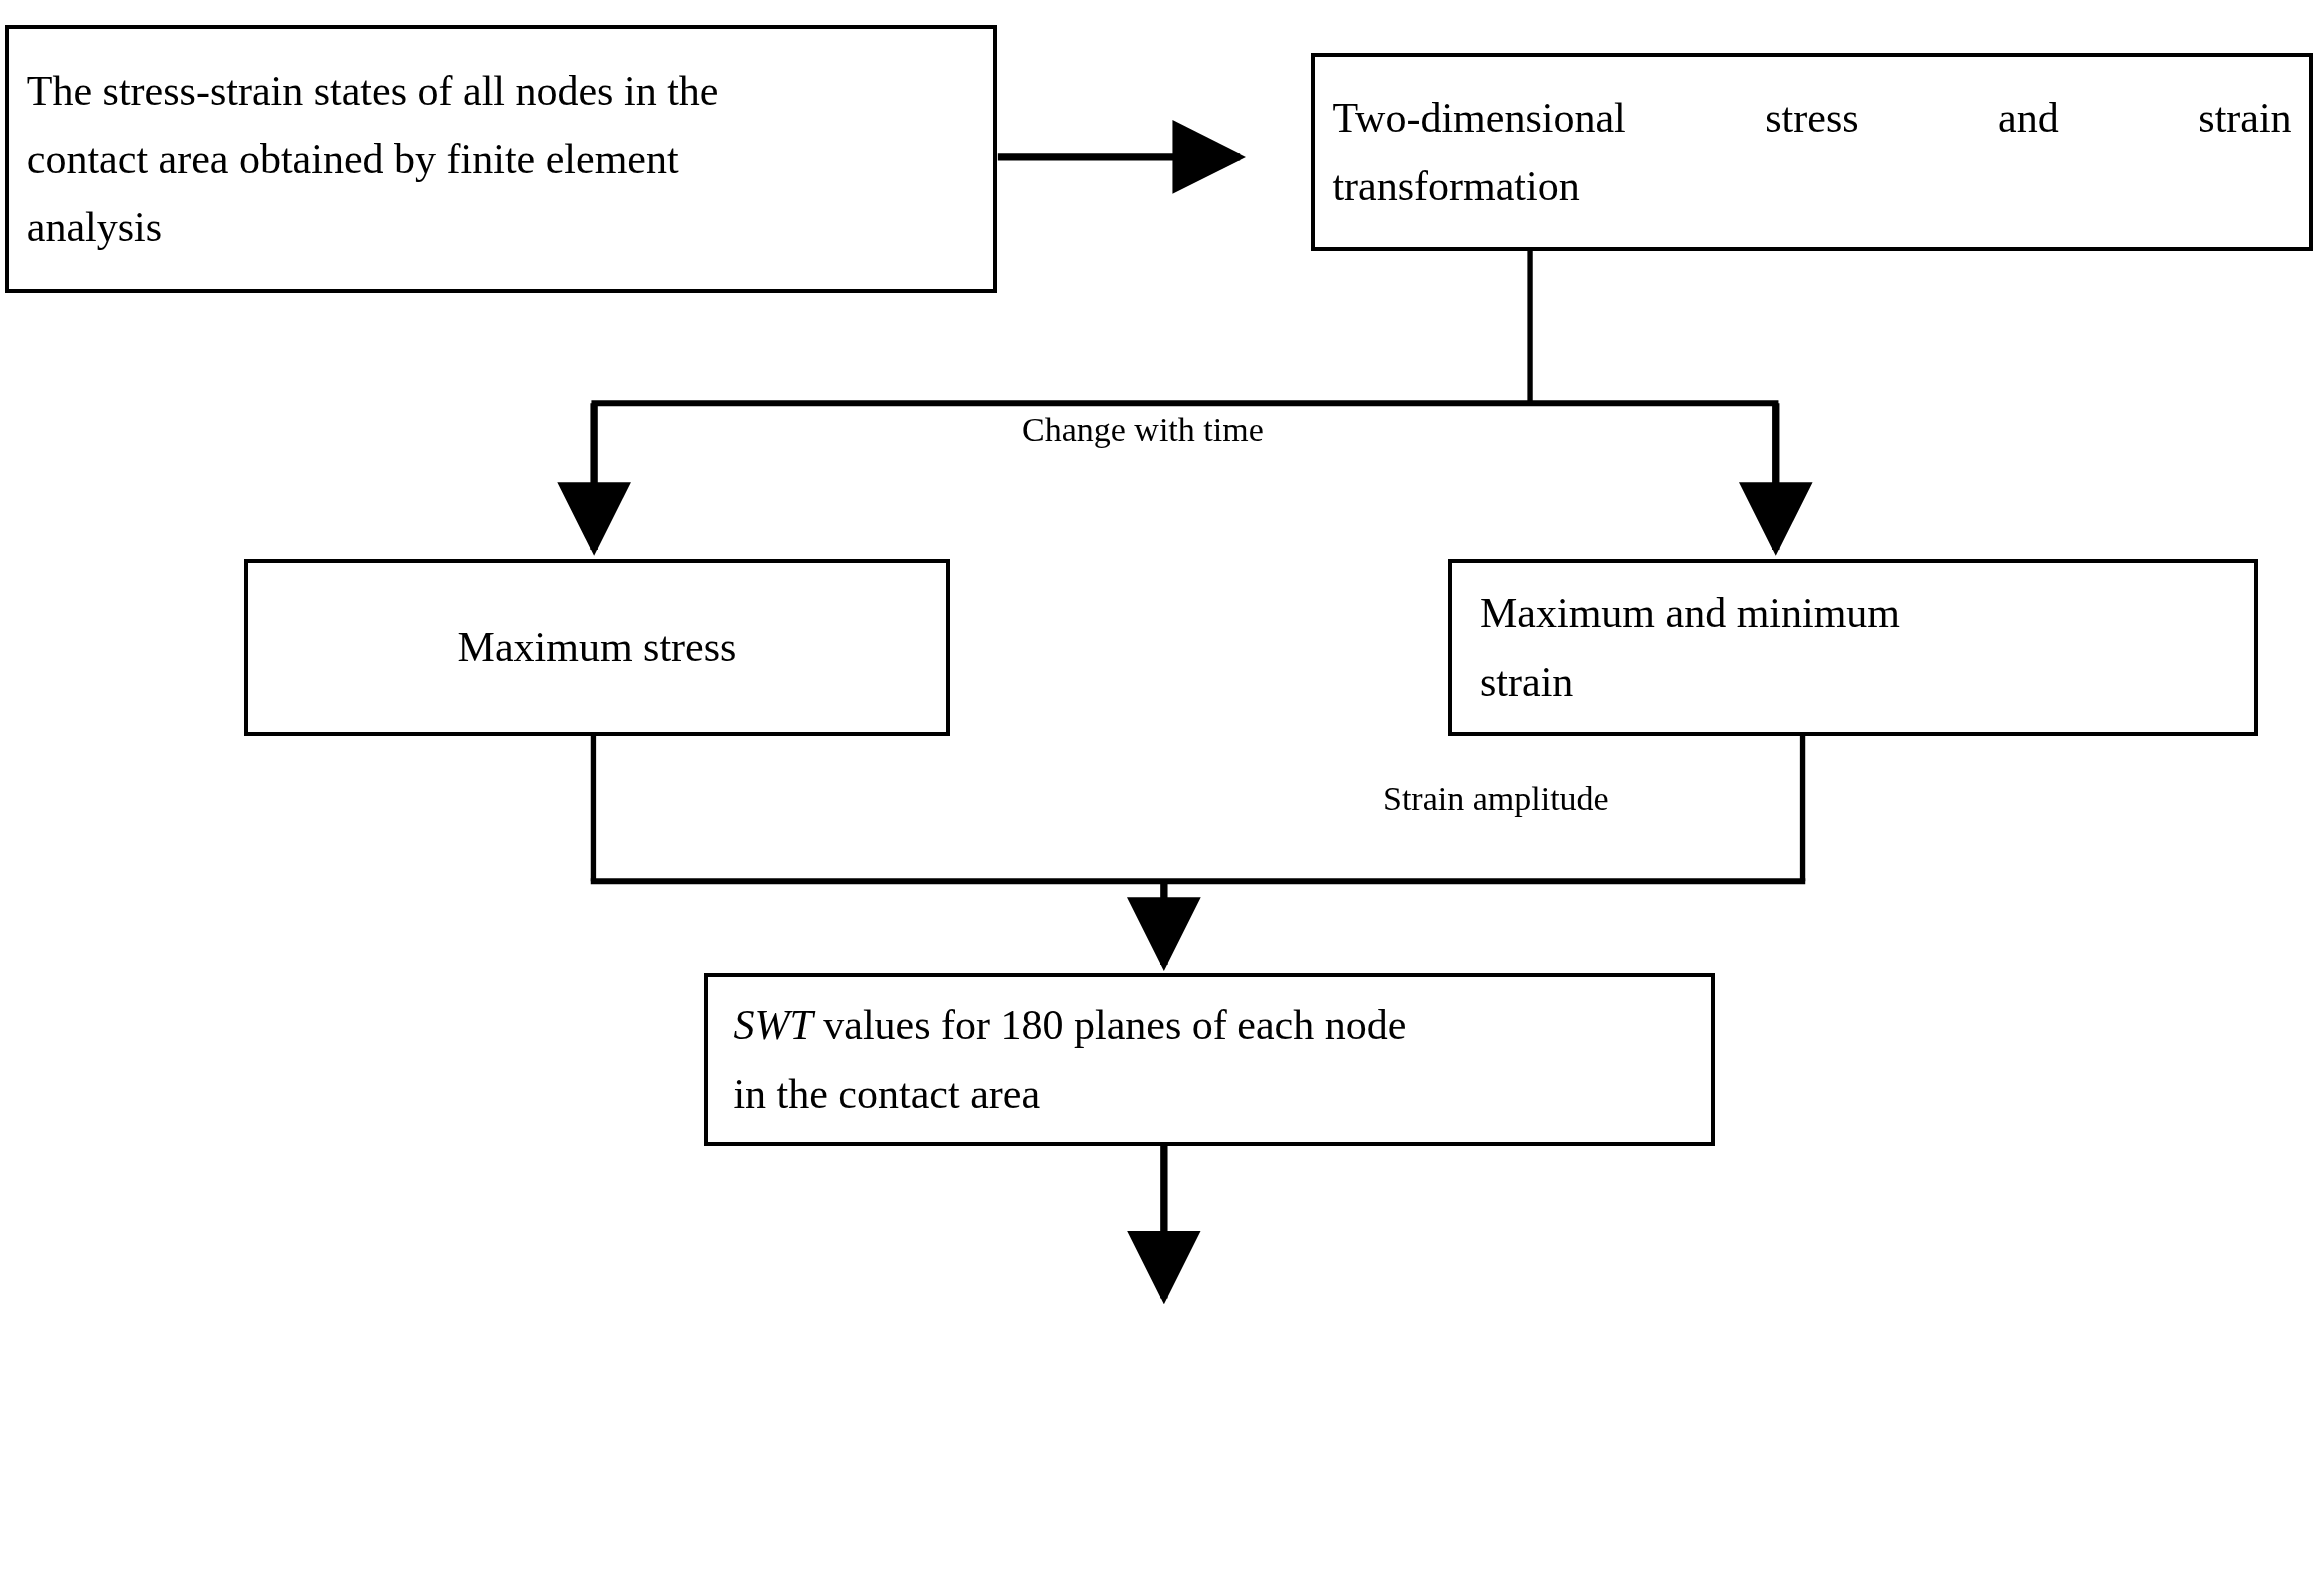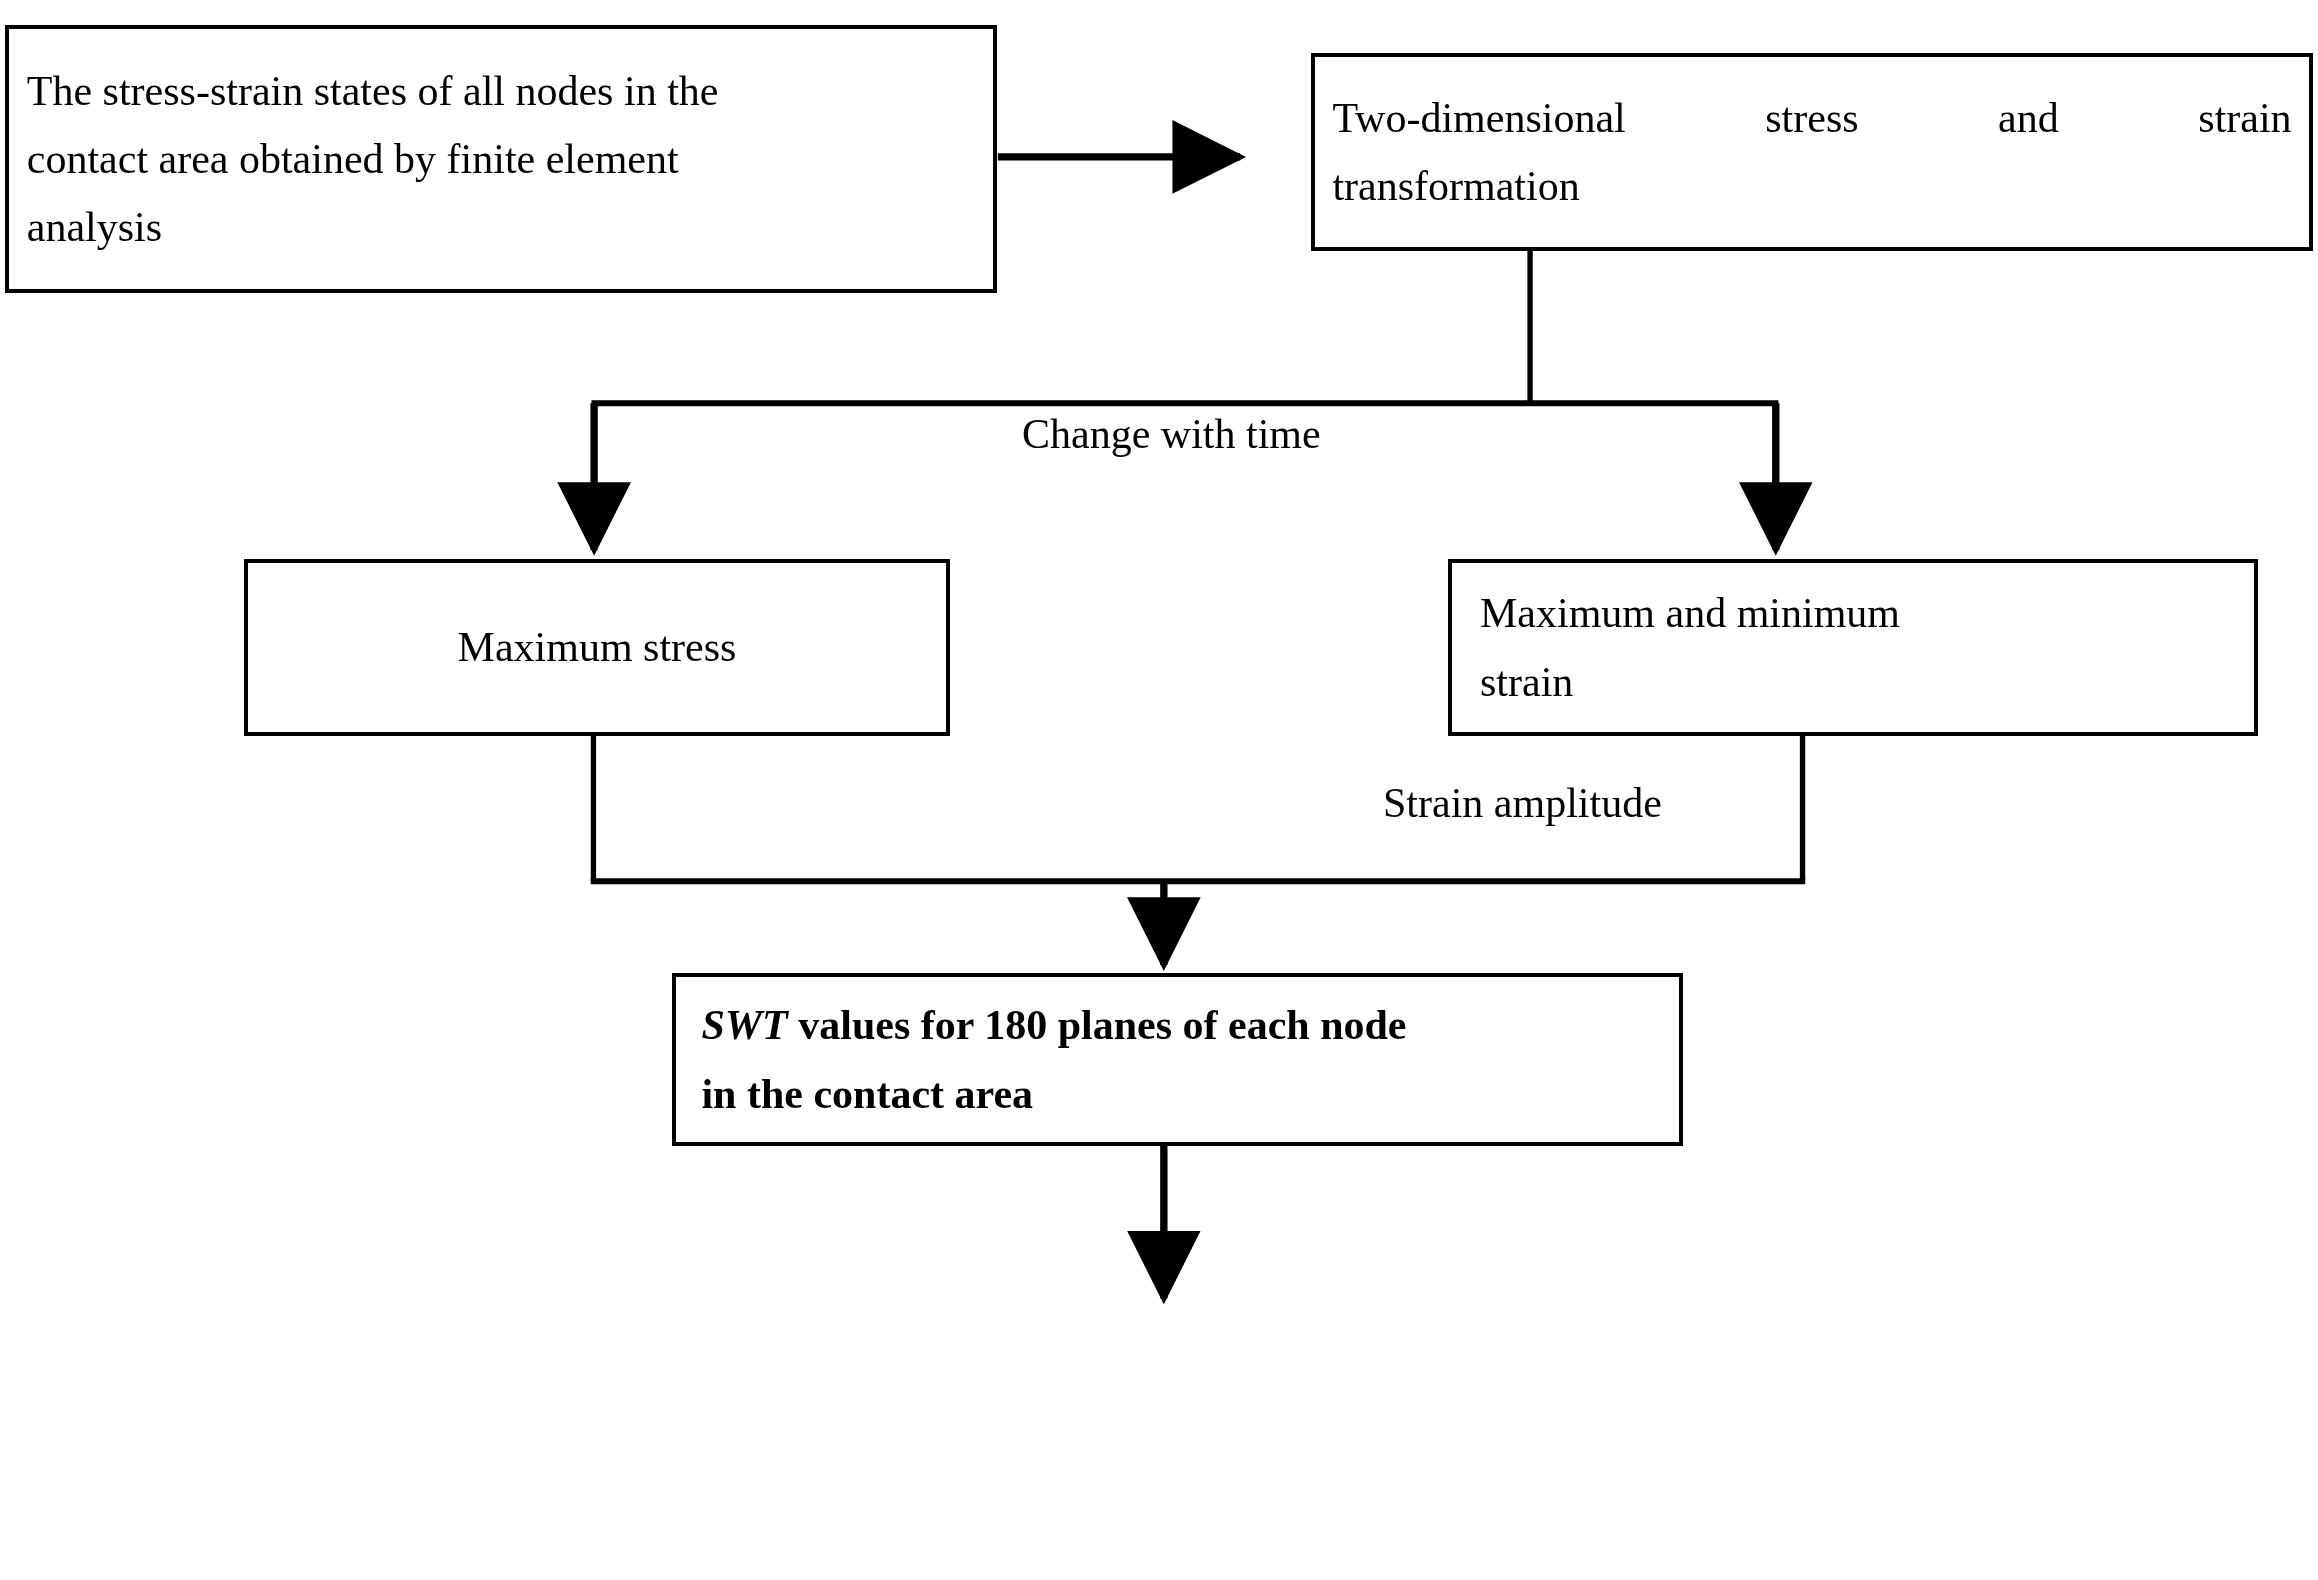--- a/index.html
+++ b/index.html
@@ -31,21 +31,21 @@
     font-size: 42px;
     line-height: 1.62;
     padding: 0 17.4px;
     color: #000000;
   }
   .t-left   { text-align: left; }
   .t-center { text-align: center; }
   em.sym { font-style: italic; }
   .edge-label {
     position: absolute;
-    font-size: 42px;
+    font-size: 34px;
     line-height: 1;
     white-space: nowrap;
     color: #000000;
   }
   svg.connectors {
     position: absolute;
     left: 0;
     top: 0;
     width: 2319px;
     height: 1580px;
@@ -126,21 +126,21 @@
     </div>
   </div>
 
   <div class="flow-box" style="left:1448px; top:546px; width:810px; height:177px;">
     <div class="box-text t-left" style="padding-left:28px;">
       <div>Maximum and minimum</div>
       <div>strain</div>
     </div>
   </div>
 
-  <div class="flow-box" style="left:672px; top:960px; width:1011px; height:173px;font-weight:bold;">
+  <div class="flow-box" style="left:704px; top:960px; width:1011px; height:173px;">
     <div class="box-text t-left" style="padding-left:25.4px;">
       <div>
         <em class="sym">SWT</em><span> values for 180 planes of each node</span>
       </div>
       <div>in the contact area</div>
     </div>
   </div>
 
 
   <div class="edge-label" style="left:1022px; top:400px;">Change with time</div>

